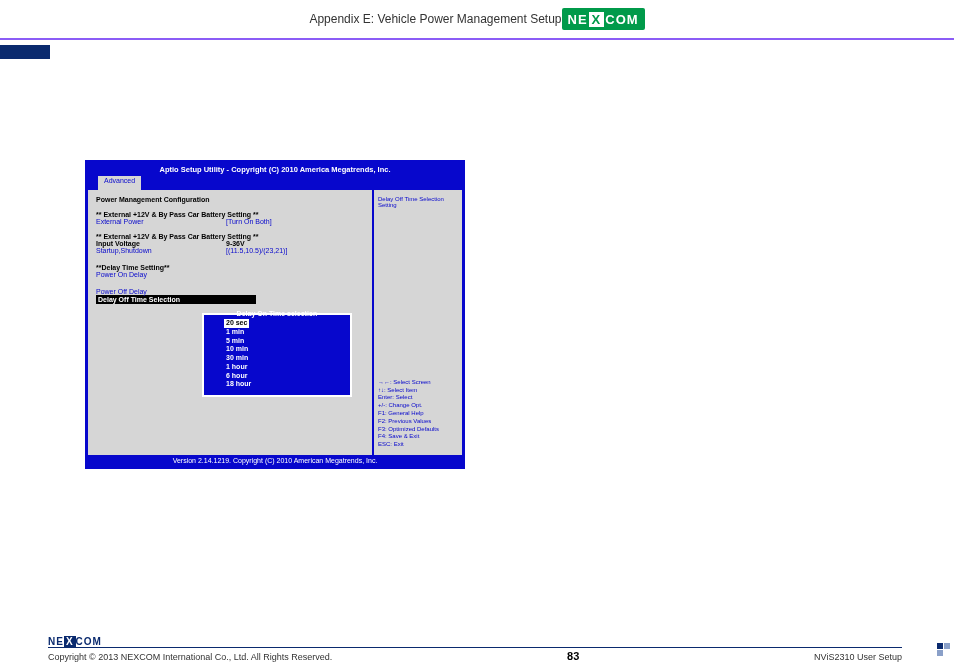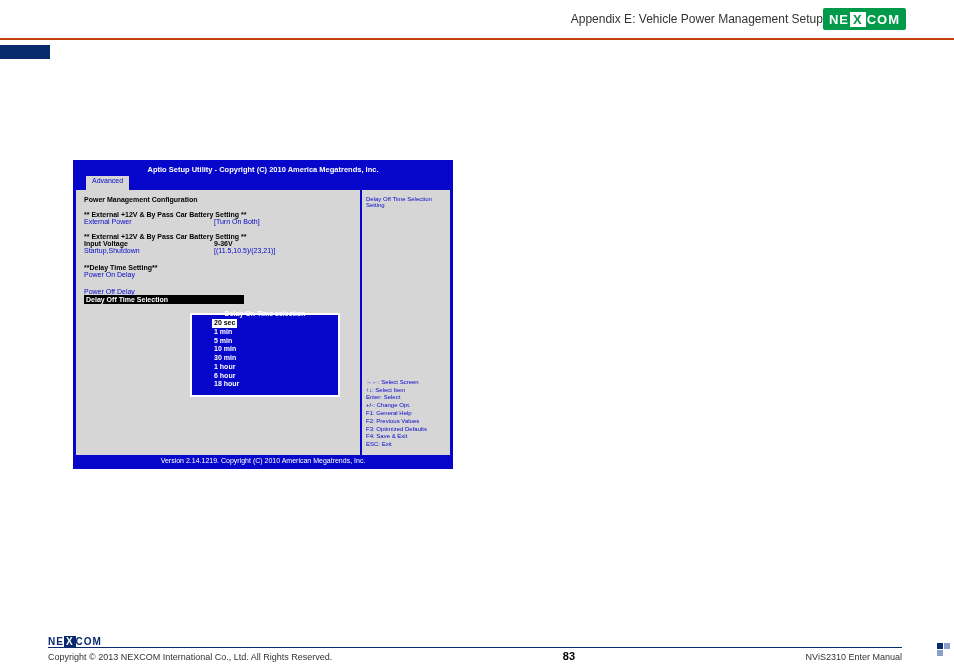--- a/index.html
+++ b/index.html
@@ -2,36 +2,36 @@
 <html><head>
 <meta charset="utf-8">
 <style>
   * { box-sizing: border-box; margin: 0; padding: 0; }
   body {
     width: 954px; height: 672px; background: #fff;
     font-family: Arial, Helvetica, sans-serif;
     position: relative; color: #222;
   }
   .header {
-    height: 40px; display: flex; align-items: center; justify-content: flex-end;
-    padding: 0 48px 0 48px; border-bottom: 2px solid #c2410c;
+    height: 40px; display: flex; align-items: center; justify-content: center;
+    padding: 0 48px 0 48px; border-bottom: 2px solid #8b5cf6;
   }
   .appendix { font-size: 12px; color: #333; }
   .logo {
     display: inline-flex; align-items: center; height: 22px;
     background: #009a4a; padding: 2px 6px; border-radius: 2px;
     color: #fff; font-weight: bold; font-size: 13px; letter-spacing: 1px;
   }
   .logo .x { background: #fff; color: #009a4a; padding: 0 3px; margin: 0 1px; font-weight: bold; }
   .hbar-left {
     position: absolute; left: 0; top: 45px; width: 50px; height: 14px; background: #0a2a6e;
   }
 
   .bios-wrap {
-    position: absolute; left: 73px; top: 160px; width: 380px;
+    position: absolute; left: 85px; top: 160px; width: 380px;
     border: 3px solid #0707cc;
   }
   .bios-title {
     background: #0707cc; color: #fff; font-size: 7.5px; font-weight: bold;
     text-align: center; padding: 2px 0;
   }
   .bios-tabs {
     height: 14px; background: #0707cc; display: flex; align-items: stretch;
     font-size: 7px; color: #fff;
   }
@@ -175,15 +175,15 @@
     <span class="tricube">
       <span class="tc1"></span>
         <span class="tc2"></span>
         <span class="tc3"></span>
     </span>
   </div>
   <div class="footrule"></div>
   <div class="footline">
     <span>Copyright © 2013 NEXCOM International Co., Ltd. All Rights Reserved.</span>
     <span class="pagenum">83</span>
-    <span>NViS2310 Enter Manual</span>
+    <span>NViS2310 User Setup</span>
   </div>
 </div>
 
 </body></html>

